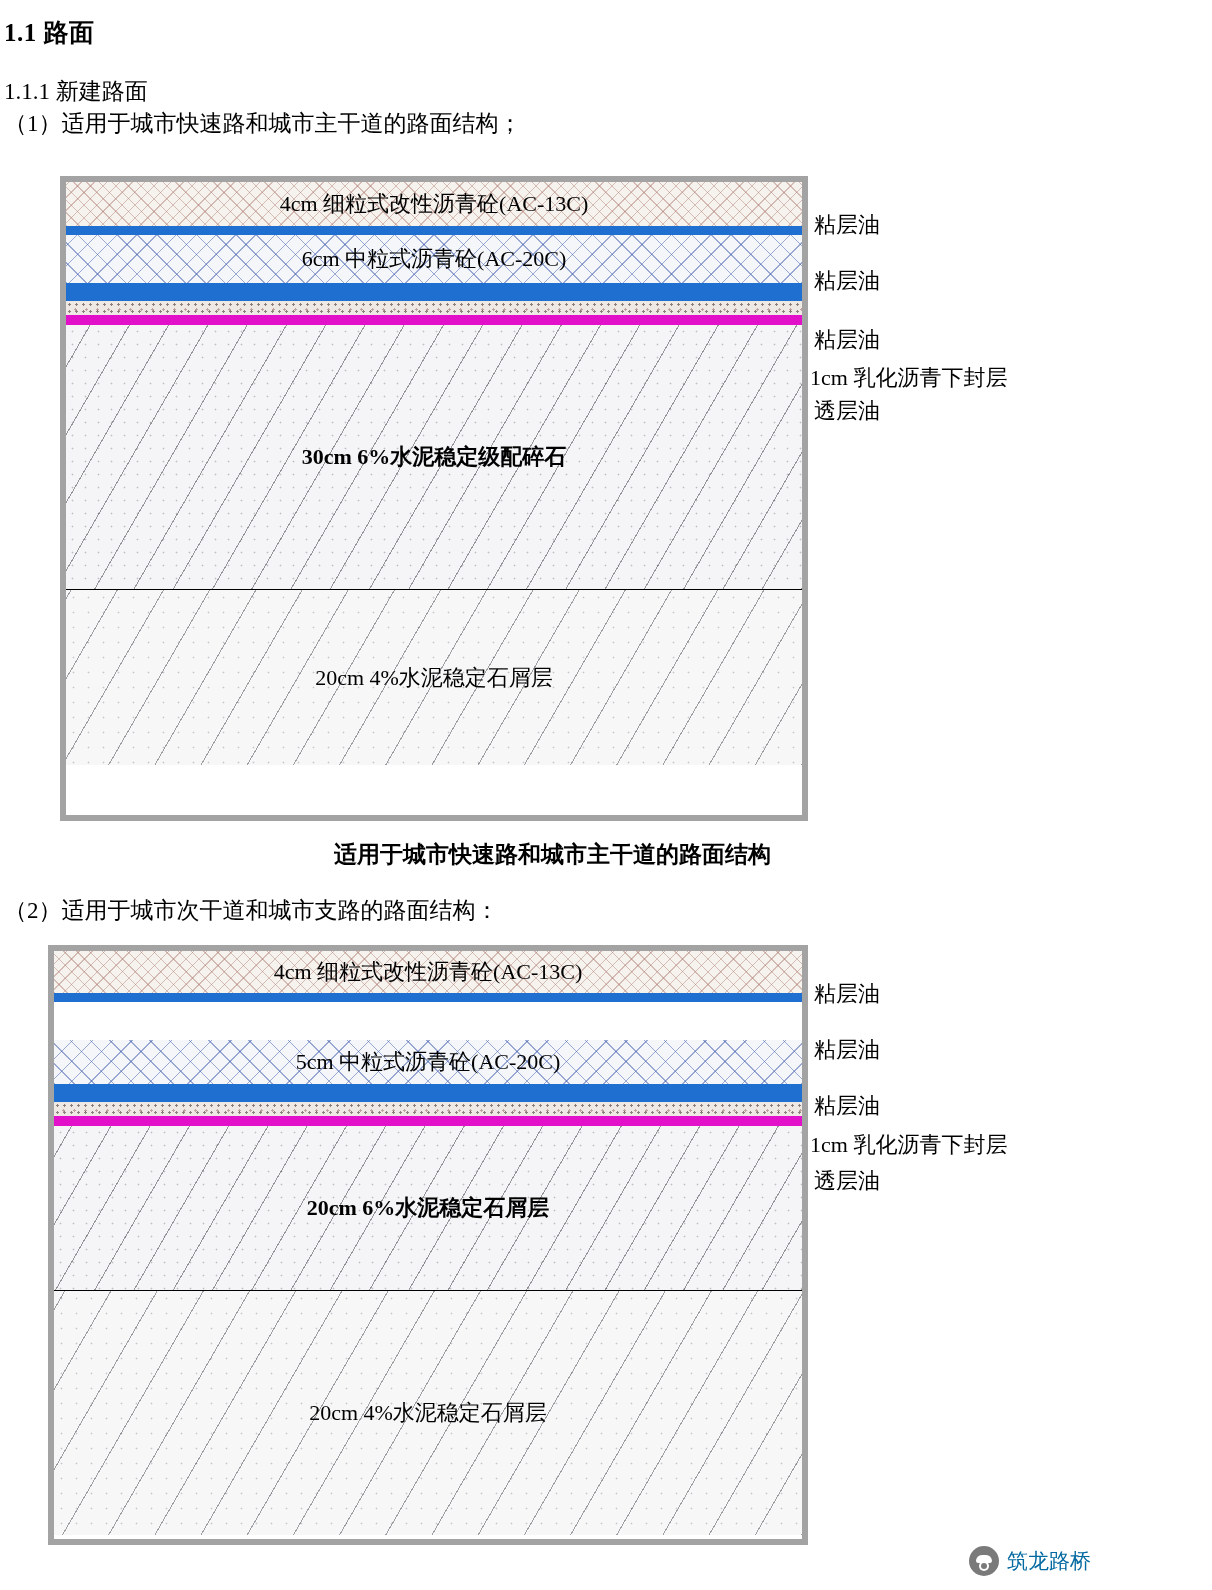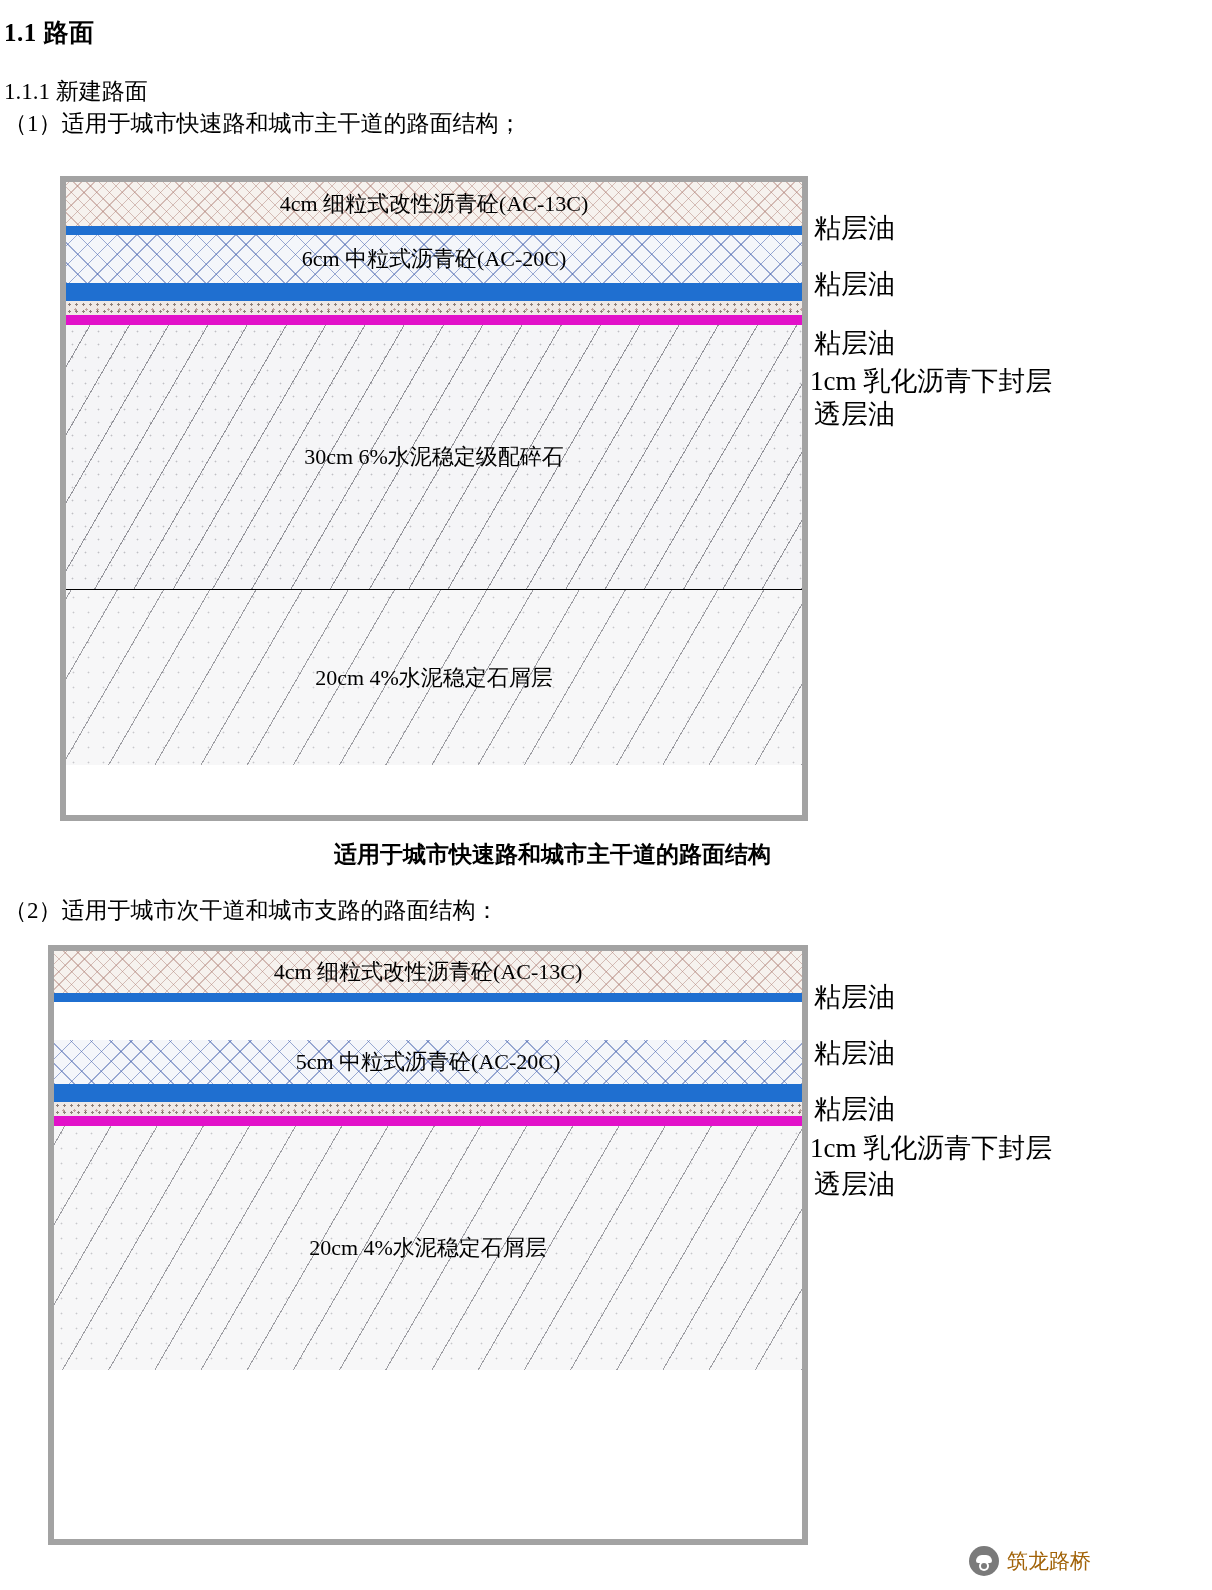--- a/index.html
+++ b/index.html
@@ -63,48 +63,49 @@
       radial-gradient(rgba(120,60,50,.4) 1px, transparent 1.4px);
     background-size:7px 7px, 11px 11px;
     background-position:0 0, 4px 3px;
   }
   .tex-cement{
     background-color:#f5f5f7;
     background-image:
       repeating-linear-gradient(-60deg, rgba(70,70,80,.55) 0 1px, transparent 1px 34px),
       radial-gradient(rgba(90,90,100,.35) 0.8px, transparent 1.1px);
     background-size:auto, 13px 13px;
+    font-weight:bold;
   }
   .tex-cement2{
     background-color:#f7f7f8;
     background-image:
       repeating-linear-gradient(-60deg, rgba(70,70,80,.5) 0 1px, transparent 1px 40px),
       radial-gradient(rgba(90,90,100,.3) 0.8px, transparent 1.1px);
     background-size:auto, 15px 15px;
   }
   .band-blue{background:#1f6fd0;}
   .band-magenta{background:#e211c9;}
   .sep{border-bottom:1px solid #000;}
 
   
   .anno{
-    position:absolute;font-size:27px;white-space:nowrap;
+    position:absolute;font-size:22px;white-space:nowrap;
   }
 
   .fig-caption{
     position:absolute;font-size:23px;font-weight:bold;text-align:center;width:100%;margin-top:11px;
   }
   .fc1{left:0;top:828px;}
   .fc2{left:0;top:1551px;}
 
   
   .watermark{
     position:absolute;right:14px;bottom:14px;
     display:flex;align-items:center;gap:8px;
-    color:#a16207;font-size:21px;
+    color:#0369a1;font-size:21px;
   }
   .wm-circle{
     width:30px;height:30px;border-radius:50%;
     background:#7a7a7a;position:relative;flex:none;
   }
   .wm-circle:before{
     content:"";position:absolute;left:7px;top:9px;width:16px;height:8px;
     border-radius:8px 8px 3px 3px;background:#fff;
   }
   .wm-circle:after{
@@ -155,20 +156,23 @@
       <span>4cm 细粒式改性沥青砼(AC-13C)</span>
     </div>
     <div class="layer band-blue" style="height:9px;"></div>
     <div class="layer tex-mid" style="height:44px;margin-top:38px;">
       <span>5cm 中粒式沥青砼(AC-20C)</span>
     </div>
     <div class="layer band-blue" style="height:9px;"></div>
     <div class="layer band-blue" style="height:9px;"></div>
     <div class="layer tex-seal" style="height:14px;"></div>
     <div class="layer band-magenta" style="height:10px;"></div>
+    <div class="layer tex-cement sep" style="height:165px;">
+      <span>20cm 6%水泥稳定石屑层</span>
+    </div>
     <div class="layer tex-cement2" style="height:244px;">
       <span>20cm 4%水泥稳定石屑层</span>
     </div>
   </div>
 
   <div class="anno" style="left:814px;top:979px;">粘层油</div>
   <div class="anno" style="left:814px;top:1035px;">粘层油</div>
   <div class="anno" style="left:814px;top:1091px;">粘层油</div>
   <div class="anno" style="left:810px;top:1130px;">1cm 乳化沥青下封层</div>
   <div class="anno" style="left:814px;top:1166px;">透层油</div>

